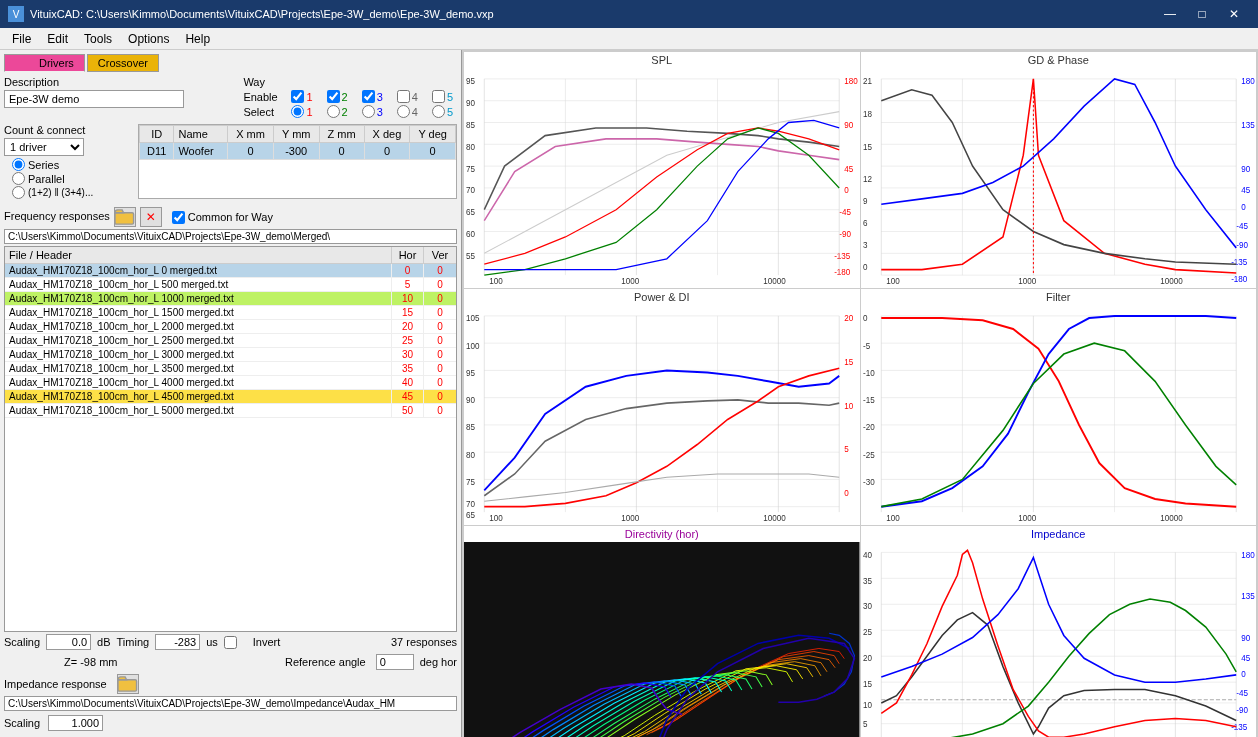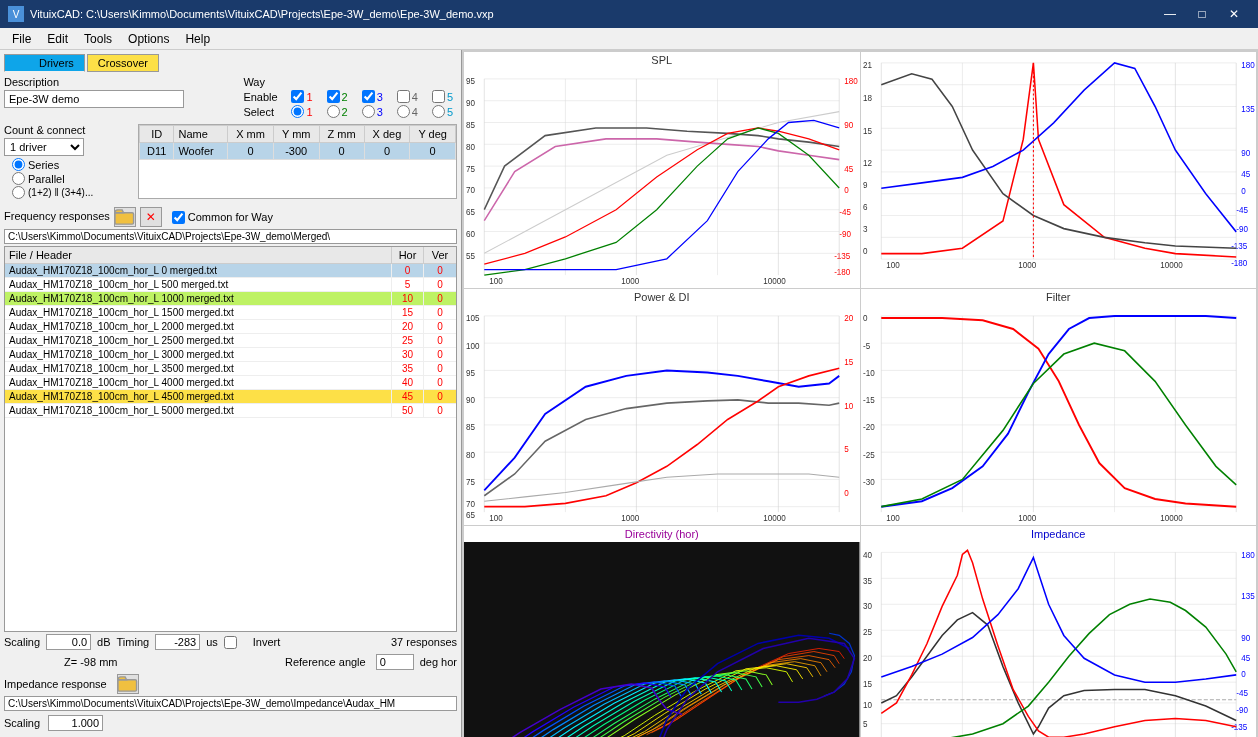--- a/index.html
+++ b/index.html
@@ -17,22 +17,22 @@
     .menu-item { padding: 2px 8px; cursor: pointer; font-size: 12px; }
     
     
     .main-layout { display: flex; height: calc(737px - 50px); }
     
     
     .left-panel { width: 462px; min-width: 462px; background: #f0f0f0; display: flex; flex-direction: column; border-right: 1px solid #999; padding: 4px; }
     
     
     .tab-row { display: flex; margin-bottom: 4px; }
-    .tab { padding: 2px 10px; border: 1px solid #999; background: #fde047; cursor: pointer; font-size: 11px; margin-right: 2px; }
-    .tab.active { background: #0ea5e9; border-bottom: 1px solid #f0f0f0; padding-left: 34px; }
+    .tab { padding: 2px 10px; border: 1px solid #999; background: #eab308; cursor: pointer; font-size: 11px; margin-right: 2px; }
+    .tab.active { background: #ec4899; border-bottom: 1px solid #f0f0f0; padding-left: 34px; }
     
     
     .section-label { font-size: 11px; margin-bottom: 2px; }
     .text-input { border: 1px solid #999; background: white; padding: 2px 4px; font-size: 11px; width: 100%; }
     
     .desc-way-row { display: flex; gap: 8px; margin-bottom: 4px; }
     .desc-section { flex: 1; }
     .way-section { }
     
     
@@ -421,20 +421,21 @@
             <polyline points="20,180 60,170 100,155 150,130 190,100 230,75 260,60 290,55 310,58 340,65 370,75" fill="none" stroke="red" stroke-width="1.2"></polyline>
 
             <polyline points="20,190 60,185 100,175 150,160 190,130 230,90 260,65 290,55 310,60 340,80 370,110" fill="none" stroke="green" stroke-width="1.2"></polyline>
 
             <polyline points="20,185 60,185 100,185 150,185 200,175 240,140 270,95 300,65 320,50 345,48 370,55" fill="none" stroke="blue" stroke-width="1.2"></polyline>
           </svg>
         </div>
       </div>
 
       <div class="chart-cell">
+        <div class="chart-title">GD &amp; Phase</div>
         <div class="chart-area">
           <svg viewBox="0 0 390 200" preserveAspectRatio="none" xmlns="http://www.w3.org/2000/svg">
             <rect width="390" height="200" fill="white"></rect>
             <text x="2" y="15" font-size="8" fill="#333">21</text>
             <text x="2" y="45" font-size="8" fill="#333">18</text>
             <text x="2" y="75" font-size="8" fill="#333">15</text>
             <text x="2" y="105" font-size="8" fill="#333">12</text>
             <text x="2" y="125" font-size="8" fill="#333">9</text>
             <text x="2" y="145" font-size="8" fill="#333">6</text>
             <text x="2" y="165" font-size="8" fill="#333">3</text>

